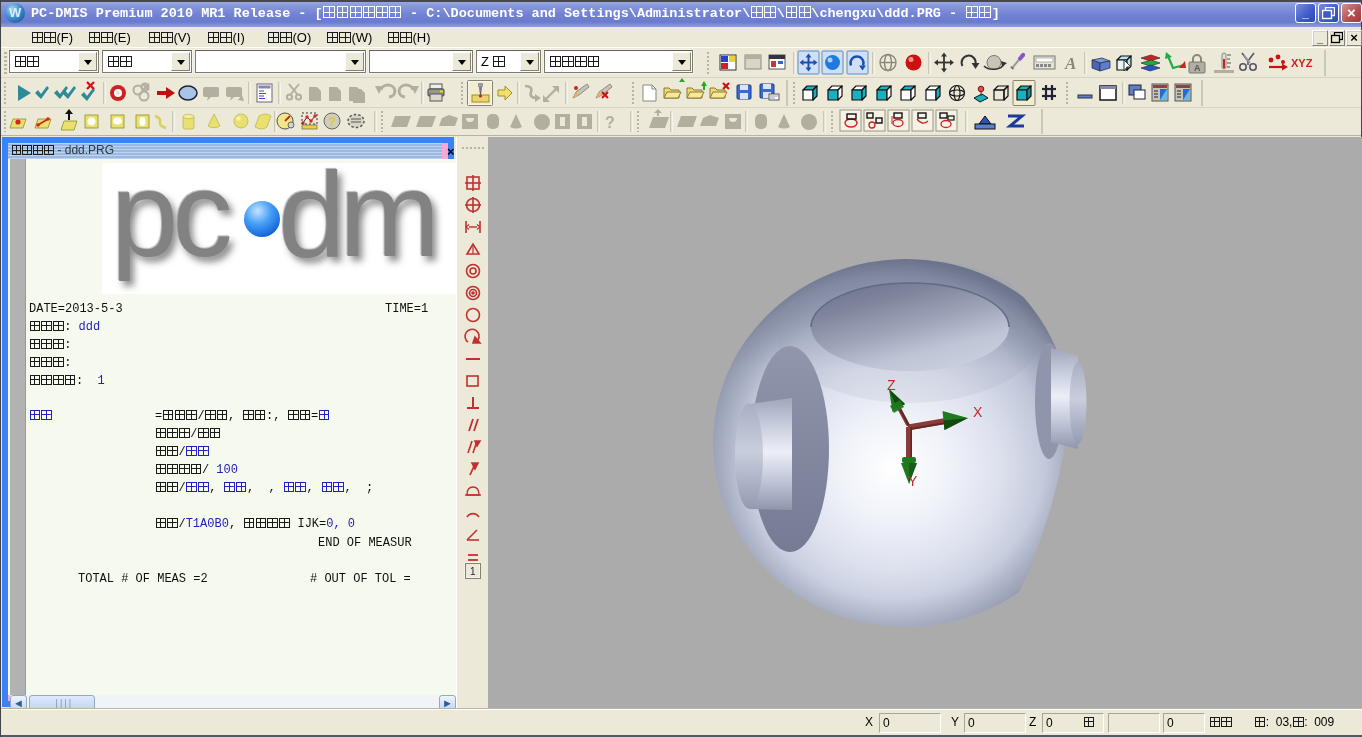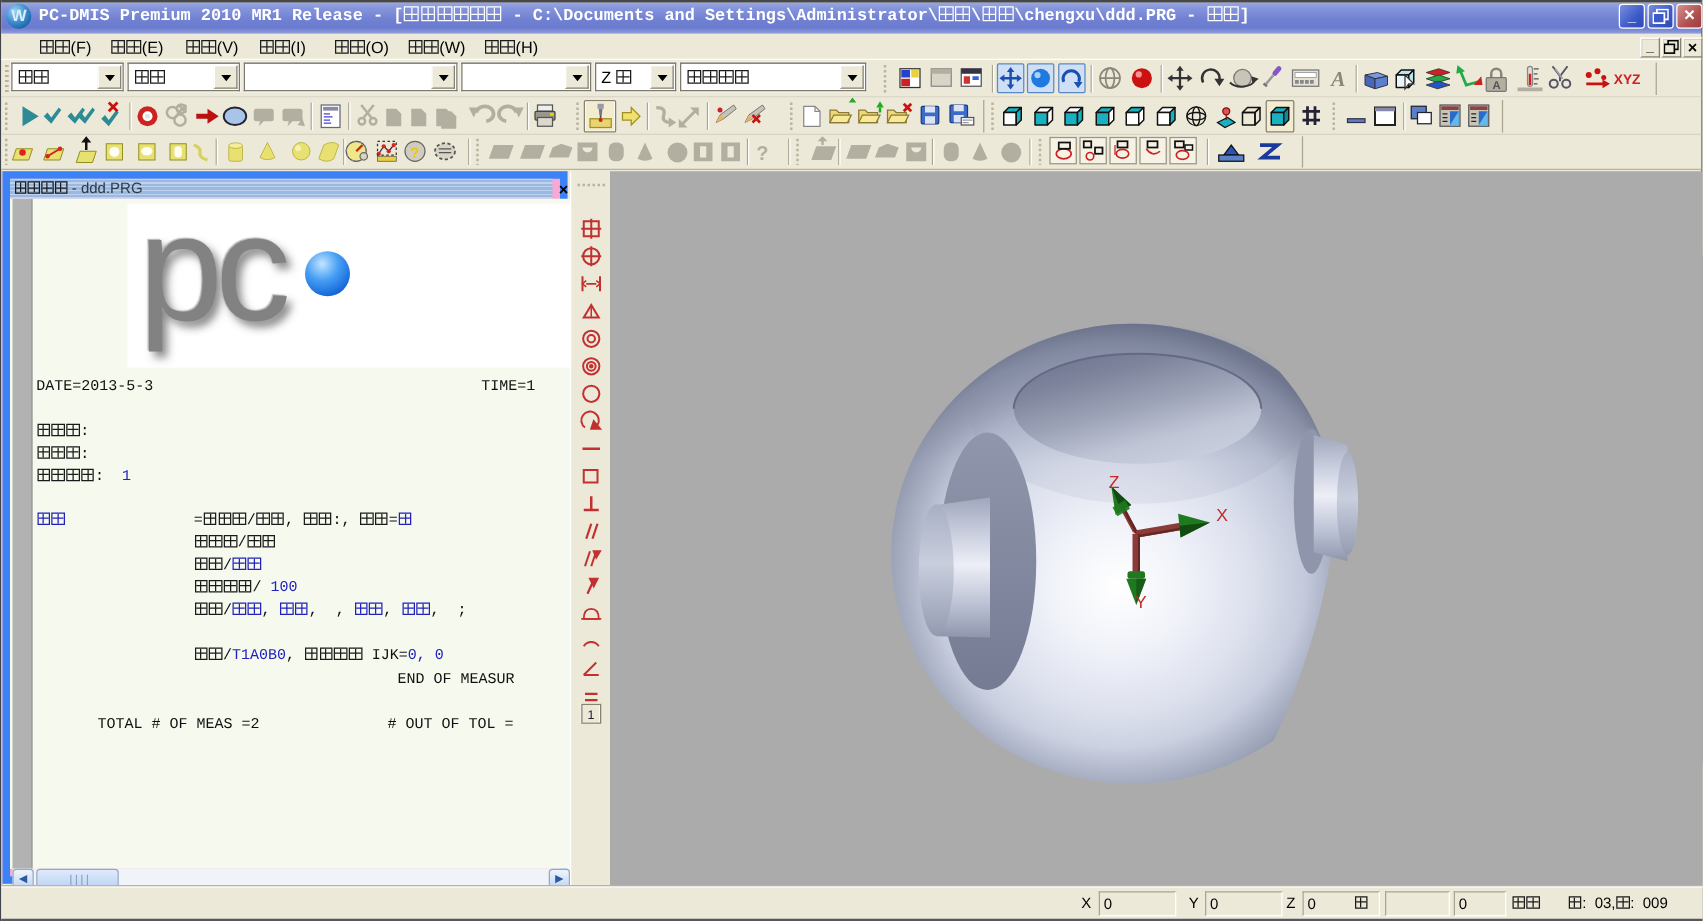--- a/index.html
+++ b/index.html
@@ -618,22 +618,24 @@
         <line x1="1041" y1="1" x2="1041" y2="26" stroke="#a9a593"></line>
       </svg>
     </div>
 <div id="ewin">
 <div id="etitle"><k style="font-size:11px"></k><k style="font-size:11px"></k><k style="font-size:11px"></k><k style="font-size:11px"></k> - ddd.PRG</div>
 <span style="position:absolute;left:439px;top:2px;width:12px;color:#000;font:bold 13px/14px 'Liberation Sans',sans-serif;z-index:5">×</span>
 <div id="econt">
 <div id="emarg"></div>
 <div id="elogo"></div>
 <div id="elogotxt" style="left:103px;top:-15px">pc</div>
+<div id="elogotxt2" style="position:absolute;left:270px;top:-15px;color:#828282;font-size:121px;letter-spacing:-6px;line-height:normal;text-shadow:-1px -1px 1px #b0b0b0,4px 5px 7px rgba(40,40,40,.55)">dm</div>
 <div id="eball"></div>
 <div class="ln" style="top:141px"><span style="left:21px">DATE=2013-5-3</span><span style="left:377px">TIME=1</span></div>
+<div class="ln" style="top:159px"><span style="left:21px"><k></k><k></k><k></k>: <b>ddd</b></span></div>
 <div class="ln" style="top:177px"><span style="left:21px"><k></k><k></k><k></k>:</span></div>
 <div class="ln" style="top:195px"><span style="left:21px"><k></k><k></k><k></k>:</span></div>
 <div class="ln" style="top:213px"><span style="left:21px"><k></k><k></k><k></k><k></k>:&nbsp;&nbsp;<b>1</b></span></div>
 <div class="ln" style="top:248px"><span style="left:21px"><kb></kb><kb></kb></span><span style="left:147px">=<k></k><k></k><k></k>/<k></k><k></k>, <k></k><k></k>:, <k></k><k></k>=<kb></kb></span></div>
 <div class="ln" style="top:266px"><span style="left:147px"><k></k><k></k><k></k>/<k></k><k></k></span></div>
 <div class="ln" style="top:284px"><span style="left:147px"><k></k><k></k>/<kb></kb><kb></kb></span></div>
 <div class="ln" style="top:302px"><span style="left:147px"><k></k><k></k><k></k><k></k>/ <b>100</b></span></div>
 <div class="ln" style="top:320px"><span style="left:147px"><k></k><k></k>/<kb></kb><kb></kb>, <kb></kb><kb></kb>,  , <kb></kb><kb></kb>, <kb></kb><kb></kb>,  ;</span></div>
 <div class="ln" style="top:356px"><span style="left:147px"><k></k><k></k>/<b>T1A0B0</b>, <k></k><k></k><k></k><k></k> IJK=<b>0, 0</b></span></div>
 <div class="ln" style="top:375px"><span style="left:310px">END OF MEASUR</span></div>

